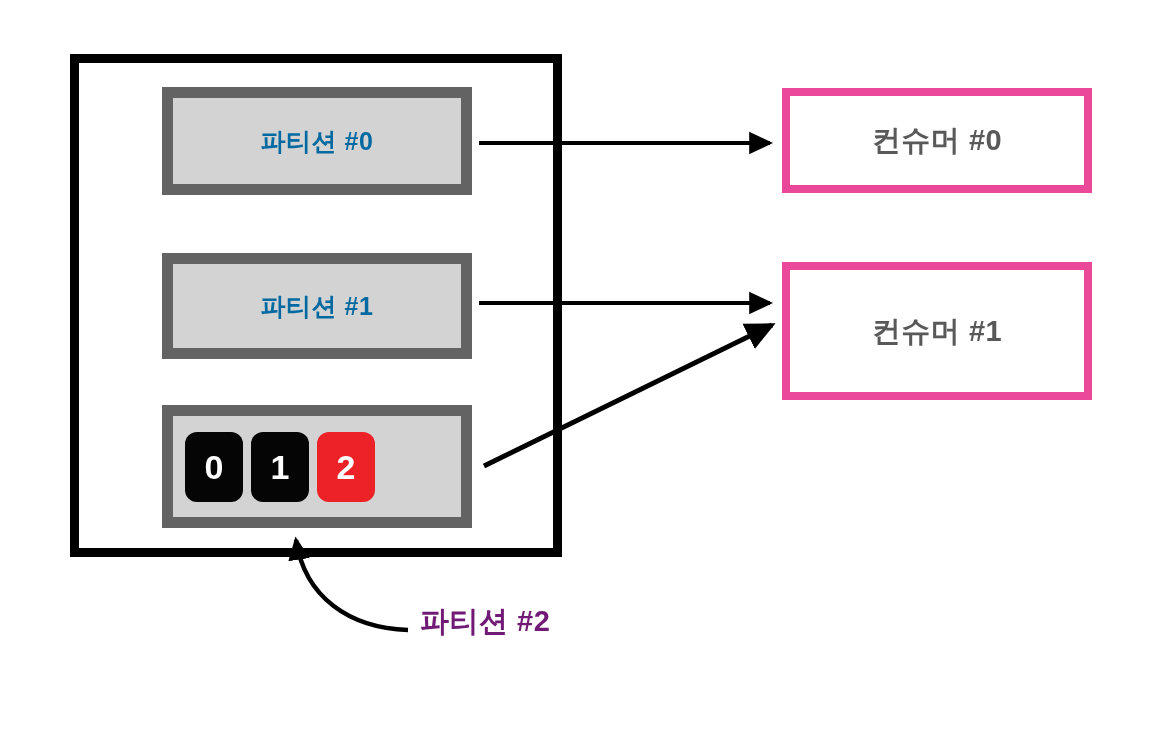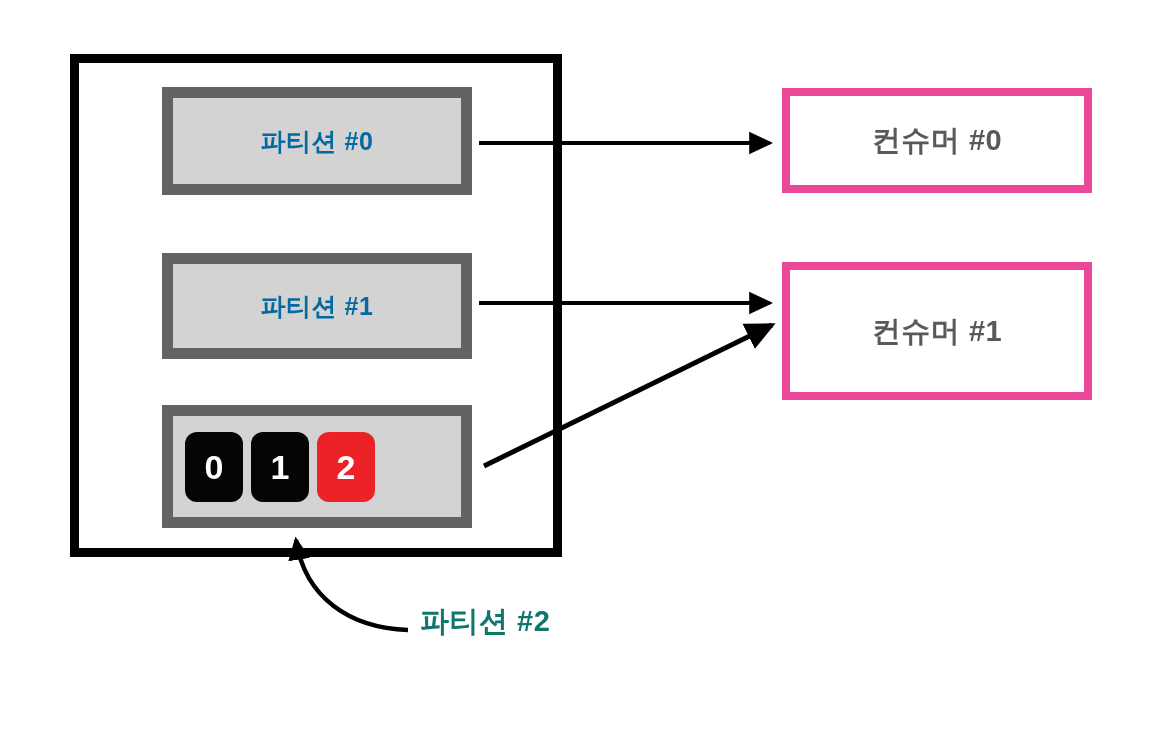--- a/index.html
+++ b/index.html
@@ -92,21 +92,21 @@
     line-height: 1;
     white-space: nowrap;
   }
   #consumer-0 { left: 782px; top: 88px;  width: 310px; height: 105px; }
   #consumer-1 { left: 782px; top: 254px; width: 310px; height: 138px; margin-top: 8px; }
   
   .annotation-label {
     position: absolute;
     left: 420px;
     top: 607px;
-    color: #0f766e;
+    color: #701a75;
     font-size: 29px;
     font-weight: bold;
     letter-spacing: 0.5px;
     line-height: 1;
     white-space: nowrap;
   }
   
   #arrow-layer {
     position: absolute;
     left: 0;

